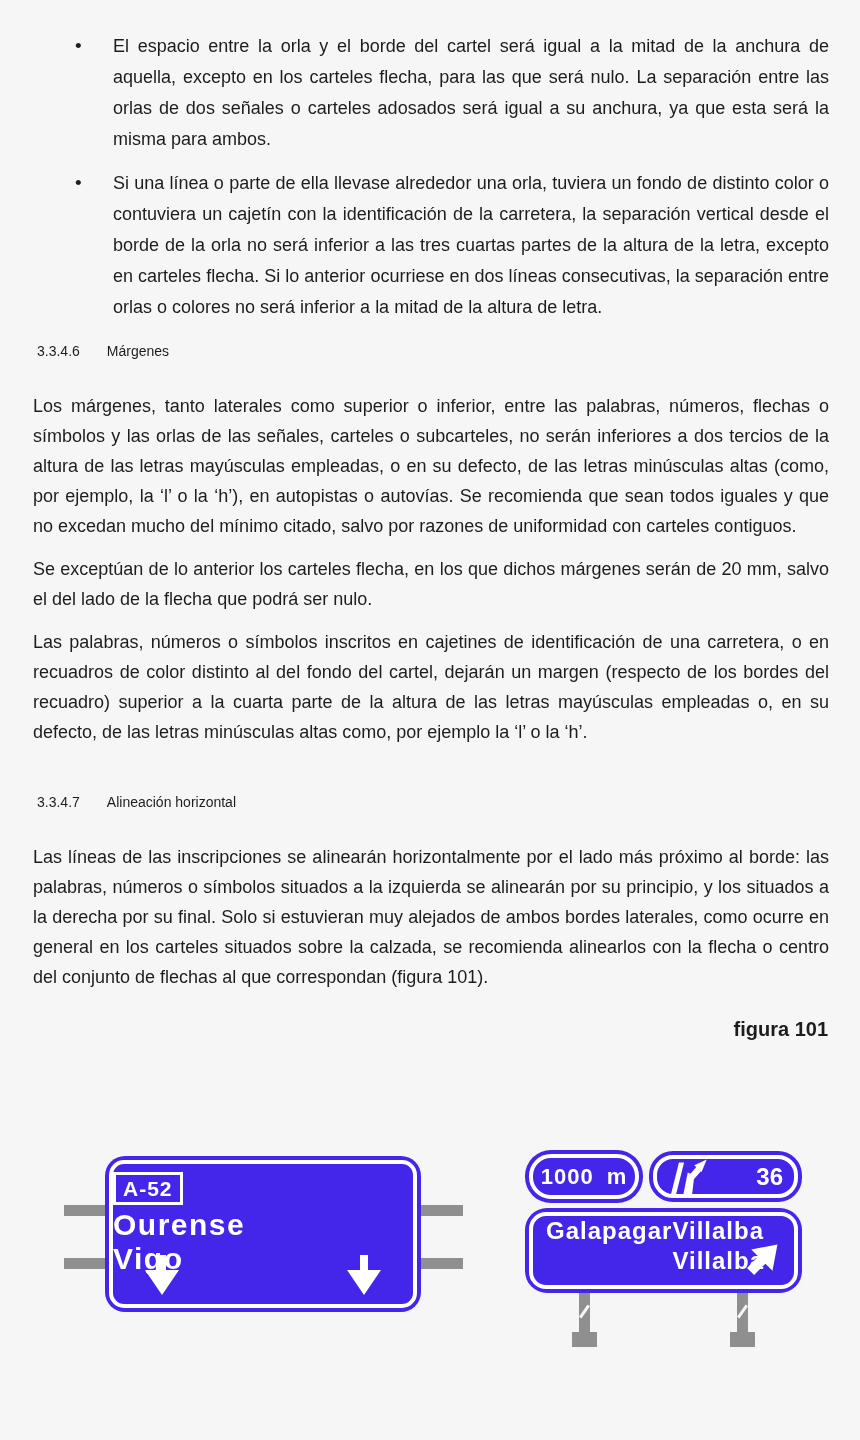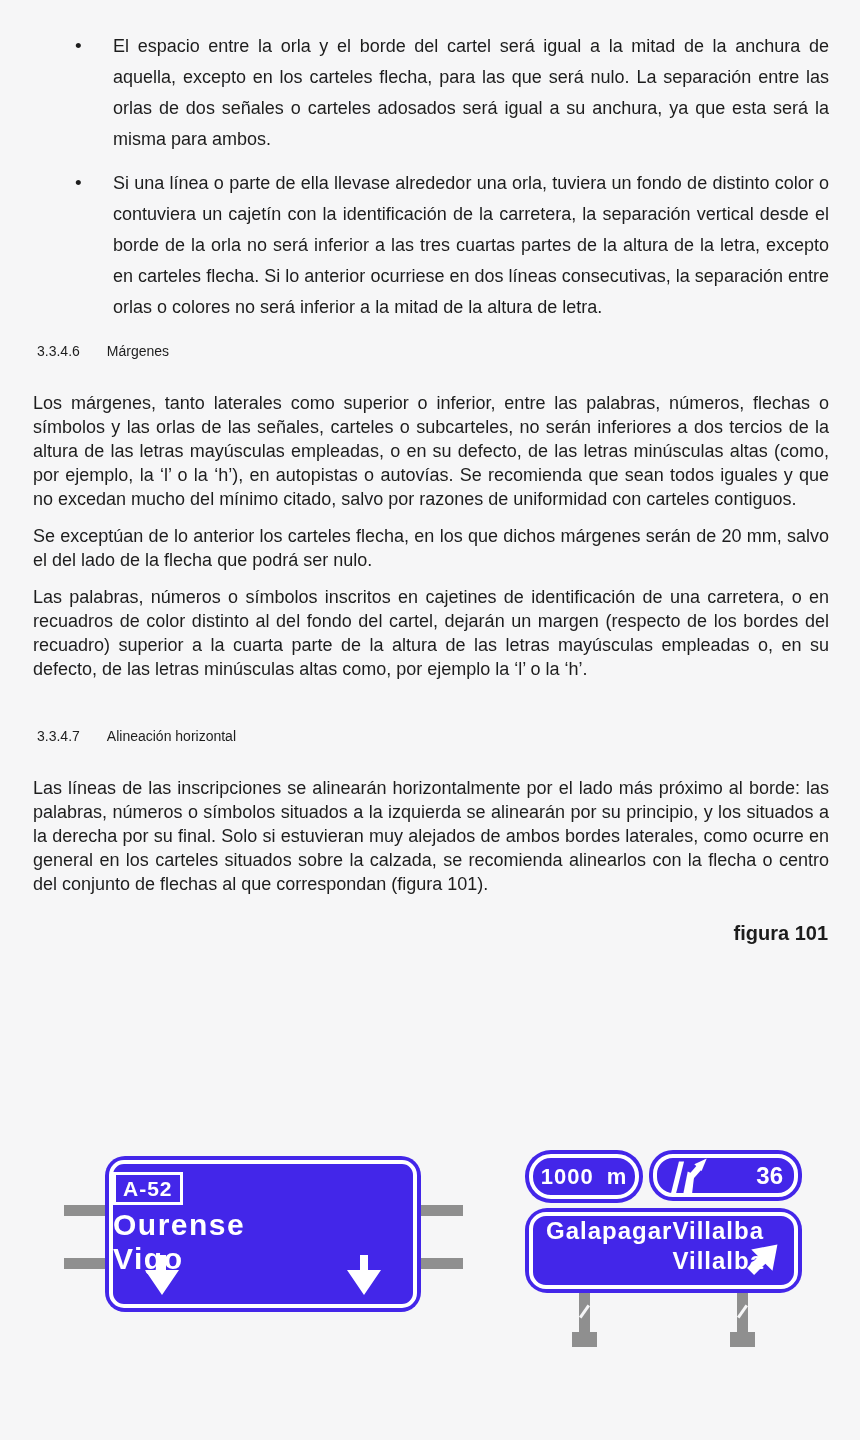--- a/index.html
+++ b/index.html
@@ -37,21 +37,21 @@
     font-size:19px;
   }
   .section-head{
     font-size:14px;line-height:31px;
     font-weight:400;
     padding-left:4px;
     margin-top:13px;
   }
   .section-title{margin-left:27px;}
   .para{
-    font-size:18px;line-height:24px;
+    font-size:18px;line-height:30px;
     text-align:justify;
     margin-top:24px;
   }
   .para + .para{margin-top:13px;}
   .section-head.second{margin-top:40px;}
   .figure-label{
     font-size:20px;font-weight:700;
     text-align:right;
     margin-top:26px;
     padding-right:1px;
@@ -96,21 +96,21 @@
     color:#fff;font-weight:700;font-size:30px;line-height:34px;letter-spacing:1.5px;
   }
   .dest-big.first{margin-top:3px;}
   .down-arrow{position:absolute;bottom:9px;width:46px;height:40px;}
   .down-arrow.left{left:26px;}
   .down-arrow.right{right:26px;}
   
   .exit-sign{
     position:absolute;left:525px;top:10px;width:277px;z-index:2;
   }
-  .exit-sign-toprow{display:flex;gap:6px;}
+  .exit-sign-toprow{display:flex;gap:6px;align-items:center;}
   .distance-panel{
     width:118px;height:53px;border-radius:26px;flex:none;
   }
   .distance-panel .sign-panel-inner{
     border-radius:22px;
     display:flex;align-items:center;justify-content:center;
     color:#fff;font-size:22px;font-weight:700;letter-spacing:1px;
   }
   .distance-unit{margin-left:13px;}
   .exitnum-panel{flex:1;height:51px;border-radius:24px;}

